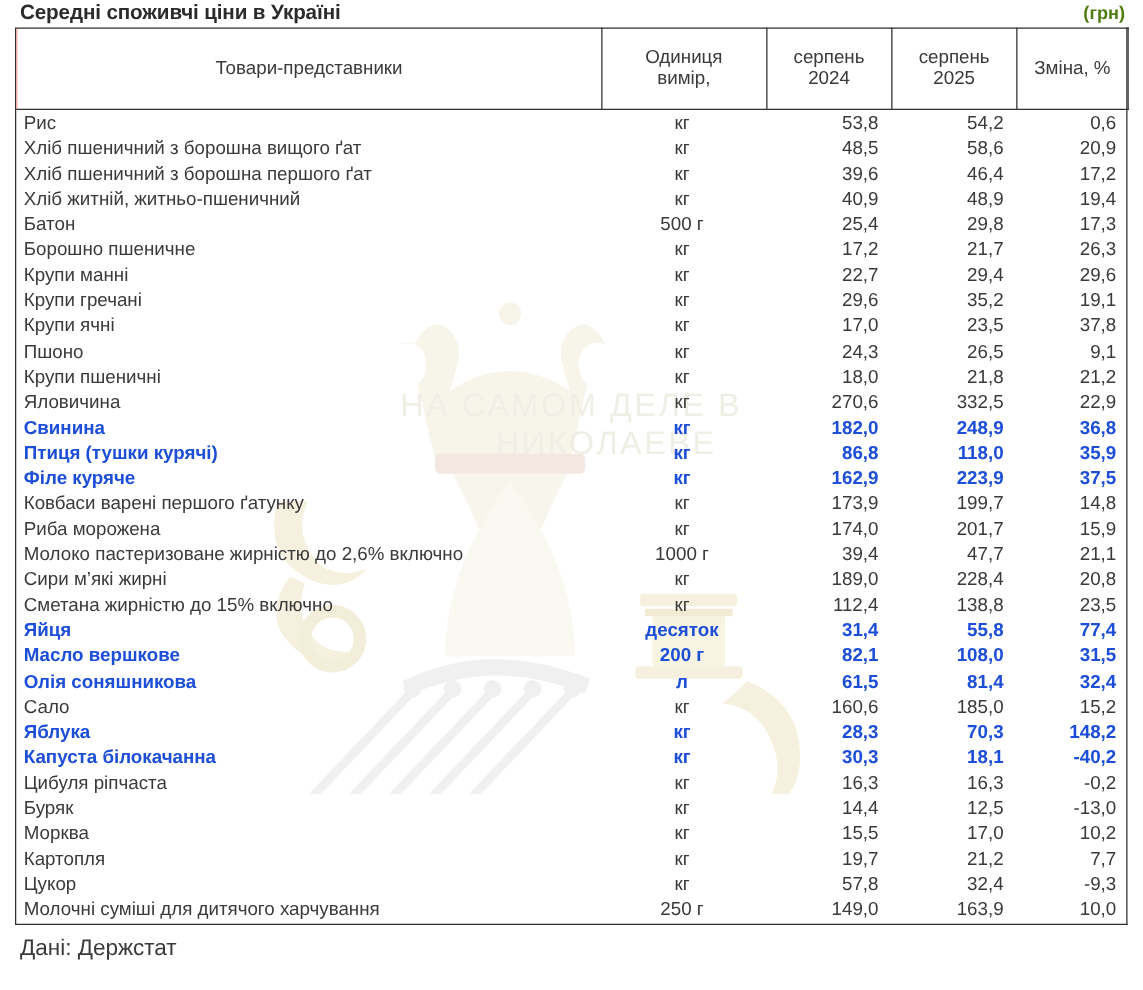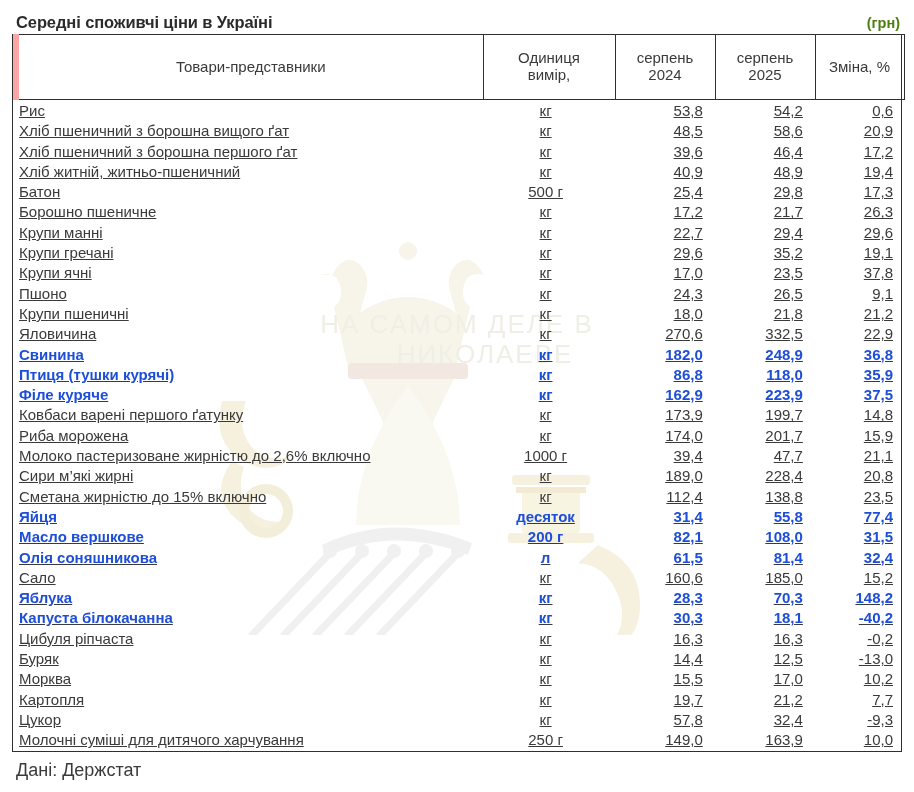--- a/index.html
+++ b/index.html
@@ -39,21 +39,21 @@
   #wm-line1 { top: 284px; }
   #wm-line2 { top: 314px; padding-left: 28px; }
 
   
   #page {
     position: relative;
     z-index: 1;
     width: 914px;
     height: 792px;
     box-sizing: border-box;
-    padding: 12px 12px;
+    padding: 0 12px;
   }
 
   #title-row {
     display: flex;
     align-items: baseline;
     justify-content: space-between;
     height: 22px;
     padding: 1px 2px 0 4px;
     box-sizing: border-box;
   }
@@ -83,21 +83,21 @@
     border: 1px solid #2f2f2f;
     font-weight: normal;
     color: #3a3a3a;
     font-size: 15px;
     line-height: 1.12;
     padding: 0;
     vertical-align: middle;
     height: 64px;
     background: transparent;
   }
-  thead th.h-name   { border-left: 6px solid #fca5a5; }
+  thead th.h-name   { border-left: 1px solid #fca5a5; }
   tbody td {
     border: none;
     padding: 0 0 0 0;
     height: 20.3px;
     line-height: 20.3px;
     white-space: nowrap;
     color: #3a3a3a;
     background: transparent;
   }
   tbody tr.bold td { font-weight: bold; color: #1d4ed8; }
@@ -110,21 +110,21 @@
   
   #table-frame {
     border-left: 1px solid #2f2f2f;
     border-right: 1px solid #2f2f2f;
     border-bottom: 1px solid #2f2f2f;
     border-top: none;
     width: 890px;
     box-sizing: border-box;
   }
   #head-table { width: 890px; }
-  #body-table { width: 888px; text-decoration: underline; }
+  #body-table { width: 888px; }
   #body-wrap { padding-top: 1px; }
 
   #footnote {
     margin-top: 8px;
     padding-left: 4px;
     font-size: 18px;
     color: #3a3a3a;
   }
 </style>
 </head>

